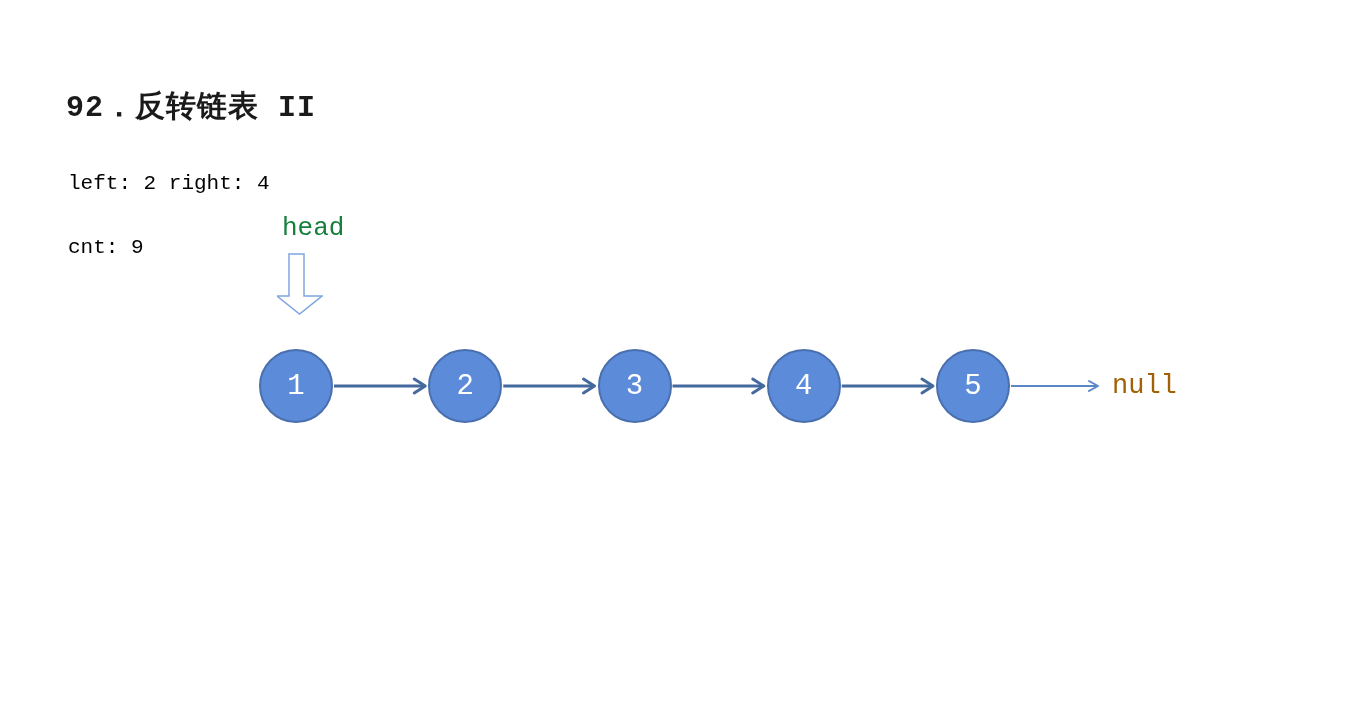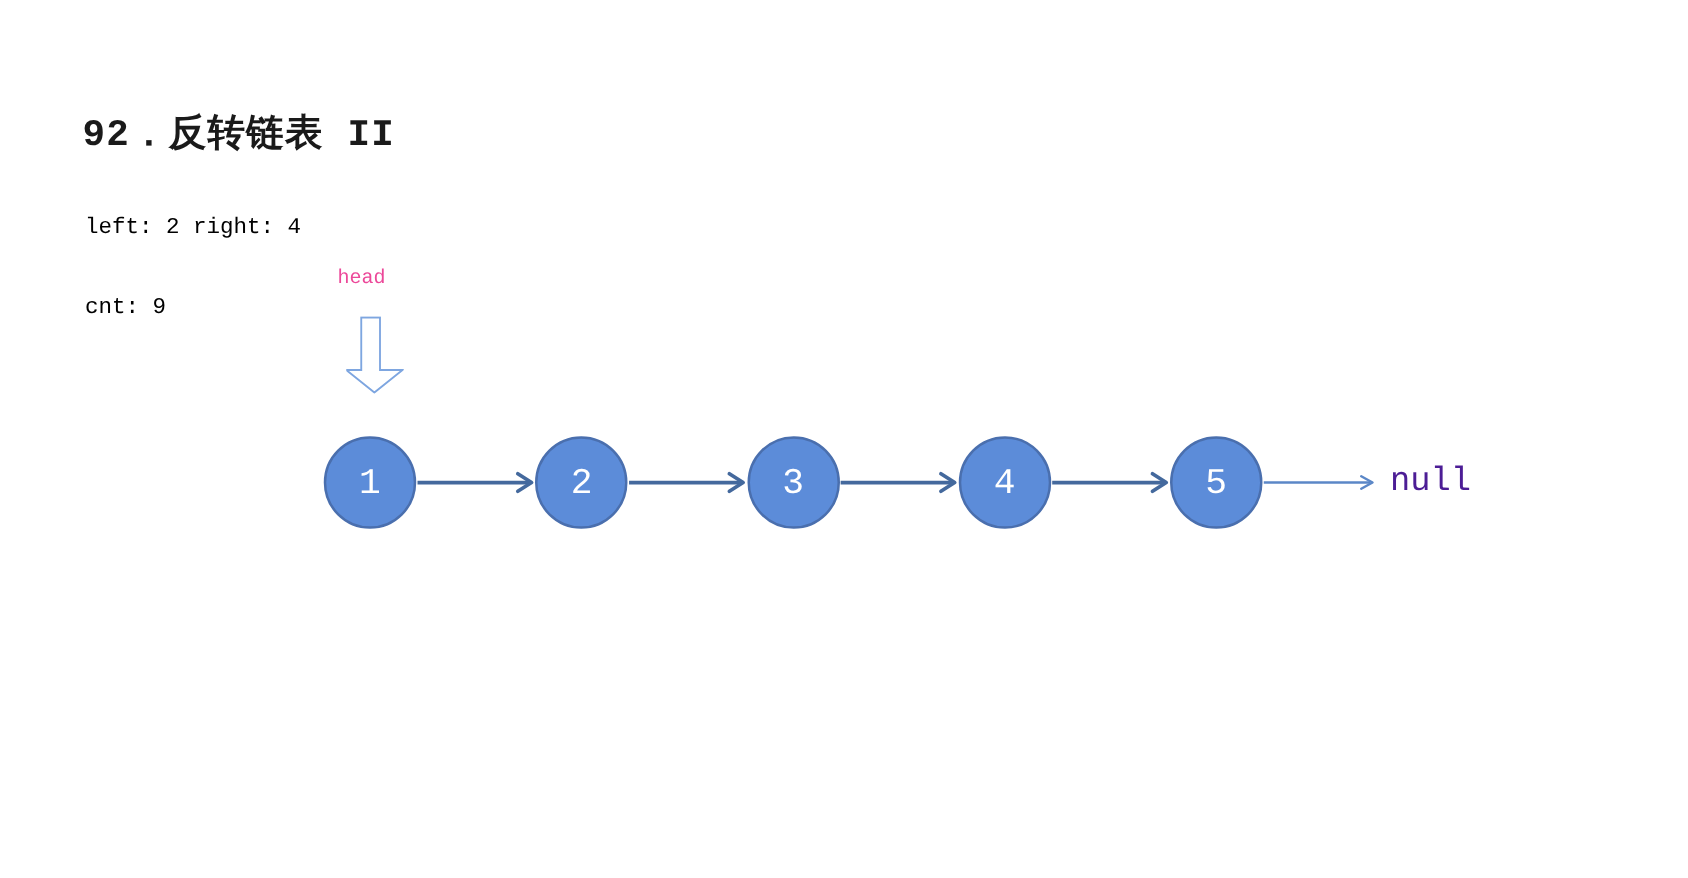--- a/index.html
+++ b/index.html
@@ -23,32 +23,32 @@
     margin: 0;
     font-size: 30px;
     font-weight: bold;
     color: #1a1a1a;
     letter-spacing: 1px;
     white-space: nowrap;
   }
   .info-text {
     position: absolute;
     left: 68px;
-    font-size: 18px;
+    font-size: 21px;
     color: #000000;
     white-space: nowrap;
   }
   .info-params { top: 136px; }
   .info-cnt   { top: 200px; }
   .head-label {
     position: absolute;
-    left: 270px;
+    left: 282px;
     top: 177px;
-    font-size: 16px;
-    color: #ec4899;
+    font-size: 26px;
+    color: #15803d;
     white-space: nowrap;
   }
   .head-arrow {
     position: absolute;
     left: 277px;
     top: 217px;
   }
   .node {
     position: absolute;
     width: 74px;
@@ -67,21 +67,21 @@
     left: 0;
     top: 0;
     pointer-events: none;
   }
   .null-label {
     position: absolute;
     left: 1112px;
     top: 350px;
     transform: translateY(-50%);
     font-size: 27px;
-    color: #4c1d95;
+    color: #a16207;
     white-space: nowrap;
   }
 </style>
 </head>
 <body>
 
 <div class="canvas">
 
   <h1 class="page-title">92．反转链表 II</h1>
 

